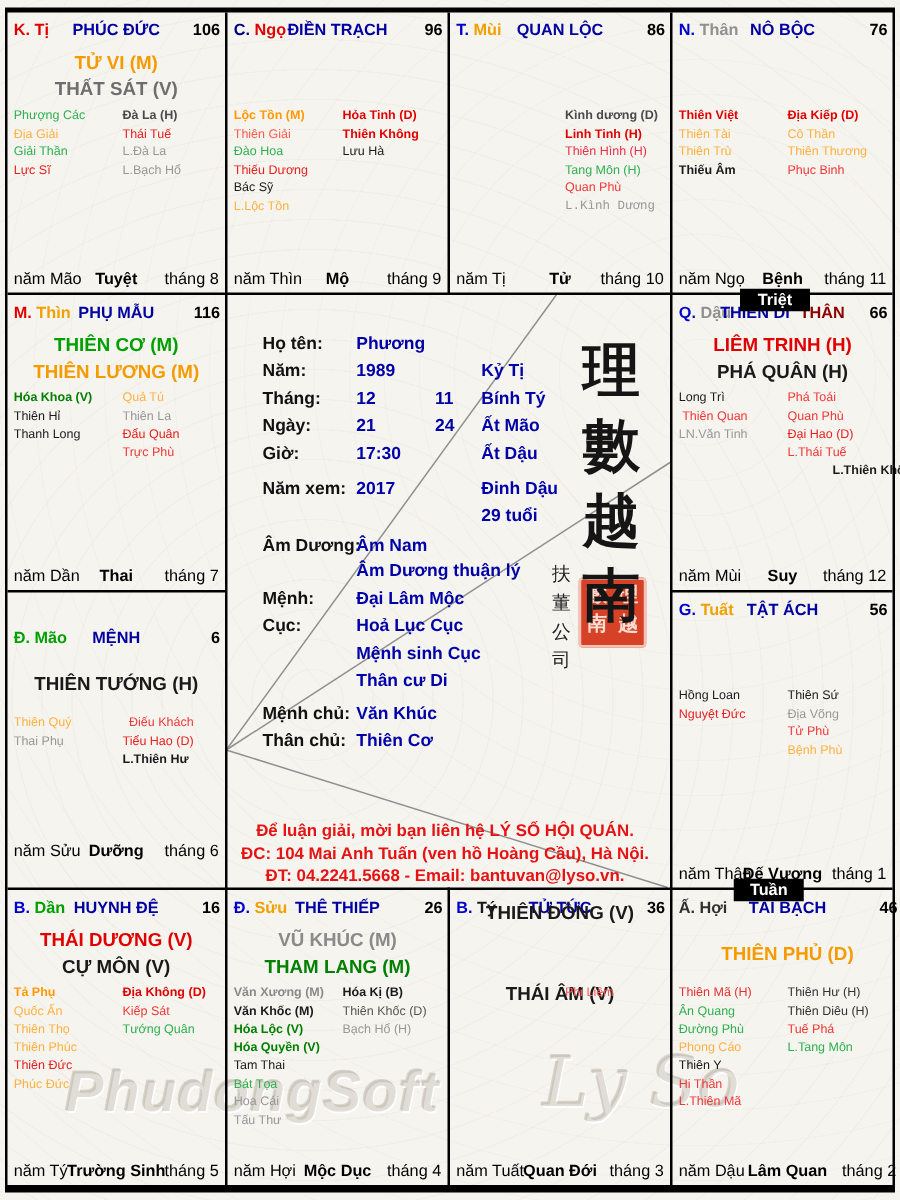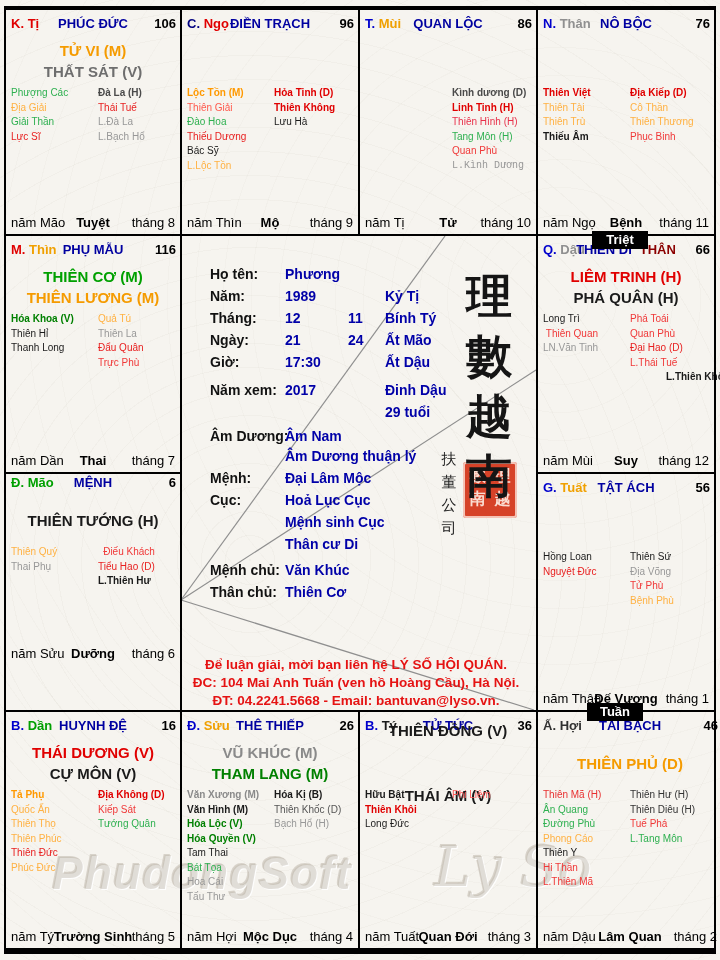--- a/index.html
+++ b/index.html
@@ -20,21 +20,21 @@
   .aspects line { stroke:#8f8f8f; stroke-width:1.2; }
   
   .cells { position:absolute; left:0; top:0; width:720px; height:960px; z-index:2; }
   .palace { position:absolute; }
   .palace:nth-child(1)  { left:6px;   top:10px;  width:174px; height:224px; }
   .palace:nth-child(2)  { left:182px; top:10px;  width:176px; height:224px; }
   .palace:nth-child(3)  { left:360px; top:10px;  width:176px; height:224px; }
   .palace:nth-child(4)  { left:538px; top:10px;  width:176px; height:224px; }
   .palace:nth-child(5)  { left:6px;   top:236px; width:174px; height:236px; }
   .palace:nth-child(6)  { left:538px; top:236px; width:176px; height:236px; }
-  .palace:nth-child(7)  { left:6px;   top:469px; width:174px; height:196px; }
+  .palace:nth-child(7)  { left:6px;   top:496px; width:174px; height:196px; }
   .palace:nth-child(8)  { left:538px; top:474px; width:176px; height:236px; }
   .palace:nth-child(9)  { left:6px;   top:712px; width:174px; height:236px; }
   .palace:nth-child(10) { left:182px; top:712px; width:176px; height:236px; }
   .palace:nth-child(11) { left:360px; top:712px; width:176px; height:236px; }
   .palace:nth-child(12) { left:538px; top:712px; width:184px; height:236px; }
   .p-head { position:absolute; top:6px; left:0; right:0; height:17px; font-size:13px; }
   .p-stem { position:absolute; left:5px; top:0; font-weight:bold; white-space:nowrap; }
   .p-name-wrap { position:absolute; left:0; right:0; top:0; text-align:center; white-space:nowrap; }
   .p-name { font-weight:bold; color:#0000a0; }
   .p-extra { font-weight:bold; color:#8b0000; margin-left:8px; }
@@ -360,21 +360,21 @@
         <b class="p-num">26</b>
       </div>
       <div class="p-mains">
 
       <div class="p-main" style="color: rgb(138, 138, 138);">VŨ KHÚC (M)</div>
           <div class="p-main" style="color: rgb(0, 128, 0);">THAM LANG (M)</div>
         </div>
       <div class="p-col p-col-l">
 
       <div class="p-star" style="color: rgb(138, 138, 138); font-weight: bold;">Văn Xương (M)</div>
-          <div class="p-star" style="color: rgb(26, 26, 26); font-weight: bold;">Văn Hình (M)</div>
+          <div class="p-star" style="color: rgb(26, 26, 26); font-weight: bold;">Văn Khốc (M)</div>
           <div class="p-star" style="color: rgb(0, 128, 0); font-weight: bold;">Hóa Lộc (V)</div>
           <div class="p-star" style="color: rgb(0, 128, 0); font-weight: bold;">Hóa Quyền (V)</div>
           <div class="p-star" style="color: rgb(26, 26, 26); font-weight: normal;">Tam Thai</div>
           <div class="p-star" style="color: rgb(46, 176, 80); font-weight: normal;">Bát Tọa</div>
           <div class="p-star" style="color: rgb(152, 152, 152); font-weight: normal;">Hoa Cái</div>
           <div class="p-star" style="color: rgb(152, 152, 152); font-weight: normal;">Tấu Thư</div>
         </div>
       <div class="p-col p-col-r">
 
       <div class="p-star" style="color: rgb(26, 26, 26); font-weight: bold;">Hóa Kị (B)</div>
@@ -390,26 +390,20 @@
       <div class="palace">
       <div class="p-head">
         <span class="p-stem"><b style="color: rgb(0, 0, 204);">B.</b> <b style="color: rgb(26, 26, 26);">Tý</b></span>
         <span class="p-name-wrap"><b class="p-name">TỬ TỨC</b></span>
         <b class="p-num">36</b>
       </div>
       <div class="p-mains">
 
       <div class="p-main" style="color: rgb(26, 26, 26);">THIÊN ĐỒNG (V)</div>
           <div class="p-main" style="color: rgb(26, 26, 26); margin-top: 44px;">THÁI ÂM (V)</div>
-        </div>
-      <div class="p-col p-col-l">
-
-      <div class="p-star" style="color: rgb(26, 26, 26); font-weight: bold;">Hữu Bật</div>
-          <div class="p-star" style="color: rgb(224, 0, 0); font-weight: bold;">Thiên Khôi</div>
-          <div class="p-star" style="color: rgb(26, 26, 26); font-weight: normal;">Long Đức</div>
         </div>
       <div class="p-col p-col-r">
 
       <div class="p-star" style="color: rgb(255, 90, 90); font-weight: normal;">Phi Liêm</div>
         </div>
       <div class="p-foot">
         <span class="p-nam">năm Tuất</span>
         <span class="p-van">Quan Đới</span>
         <span class="p-thang">tháng 3</span>
       </div>

